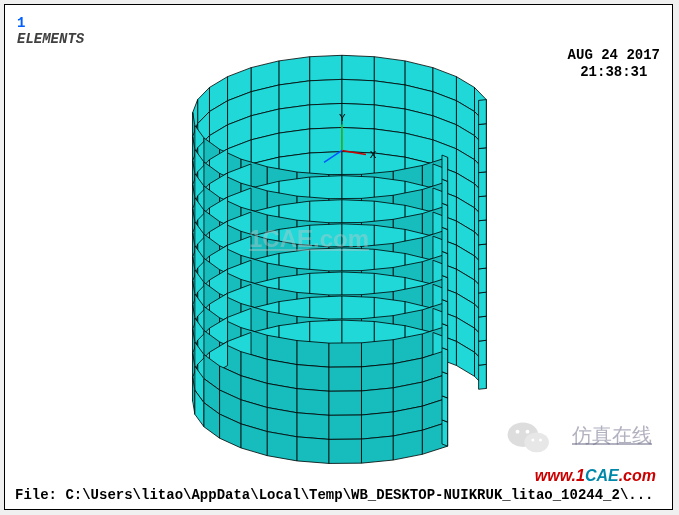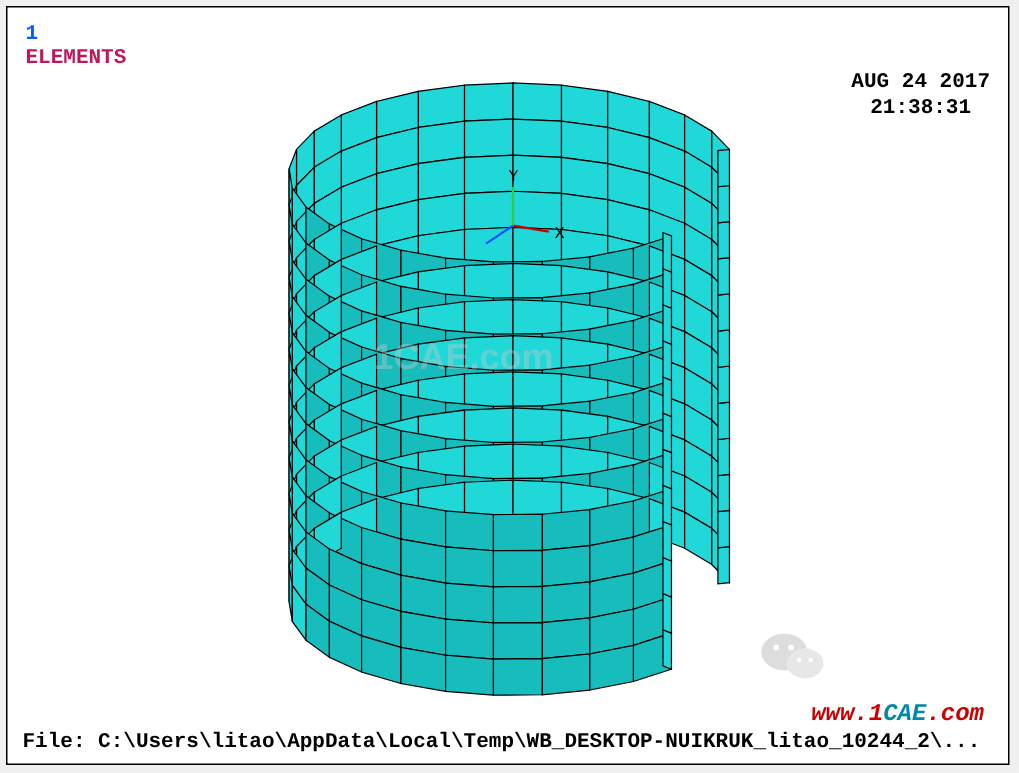--- a/index.html
+++ b/index.html
@@ -27,22 +27,23 @@
     position: absolute;
     left: 12px;
     top: 10px;
     color: #0060ff;
     font-weight: bold;
   }
   .plot-label {
     position: absolute;
     left: 12px;
     top: 26px;
-    color: #be185d;
-    font-weight: bold;
+    color: #404040;
+    font-weight: bold;
+    font-style: italic;
   }
   .date-block {
     position: absolute;
     right: 12px;
     top: 42px;
     text-align: center;
     color: #000;
     font-weight: bold;
     line-height: 1.2;
   }
@@ -60,38 +61,39 @@
     top: 0;
     width: 100%;
     height: 100%;
     pointer-events: none;
   }
   .watermark-text {
     position: absolute;
     color: rgba(200,200,200,0.4);
     font-family: Arial, sans-serif;
     pointer-events:none;
+    text-decoration:underline;
   }
   .watermark-top {
     left: 244px;
     top: 220px;
     font-size: 24px;
     font-weight: bold;
   }
   .watermark-bottom-right {
     right: 20px;
     bottom: 60px;
     font-size: 20px;
     color: rgba(100,100,130,0.5);
   }
   .watermark-1cae {
     position:absolute;
     right: 16px;
     bottom: 24px;
-    font-family: Liberation Mono, monospace;
+    font-family: Liberation Sans, sans-serif;
     font-size: 16px;
     font-style: italic;
     font-weight: bold;
     margin-top: 24px;
   }
   .cae-www { color:#c00; }
   .cae-1 { color:#c00; }
   .cae-cae { color:#08a; font-style:italic;}
   .cae-com { color:#c00; }
   .wechat-icon {
@@ -445,19 +447,20 @@
 
   <svg class="wechat-icon" viewBox="0 0 60 50">
     <ellipse cx="22" cy="22" rx="20" ry="16" fill="#888"></ellipse>
     <ellipse cx="40" cy="32" rx="16" ry="13" fill="#aaa"></ellipse>
     <circle cx="15" cy="18" r="2.5" fill="#fff"></circle>
     <circle cx="28" cy="18" r="2.5" fill="#fff"></circle>
     <circle cx="35" cy="29" r="2" fill="#fff"></circle>
     <circle cx="45" cy="29" r="2" fill="#fff"></circle>
   </svg>
 
+  <span class="watermark-text watermark-bottom-right">仿真在线</span>
 
   <div class="watermark-1cae">
     <span class="cae-www">www.</span><span class="cae-1">1</span><span class="cae-cae">CAE</span><span class="cae-com">.com</span>
   </div>
 
   <span class="file-path">File: C:\Users\litao\AppData\Local\Temp\WB_DESKTOP-NUIKRUK_litao_10244_2\...</span>
 </div>
 
 </body></html>

